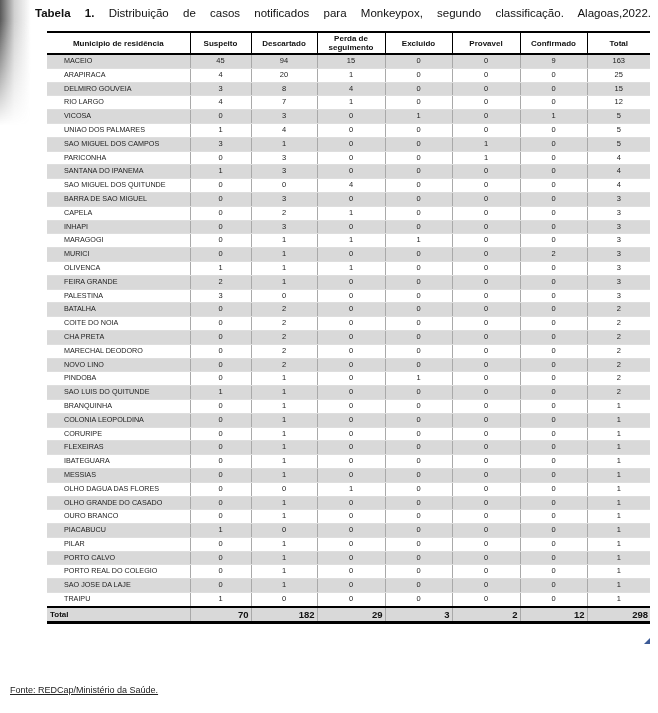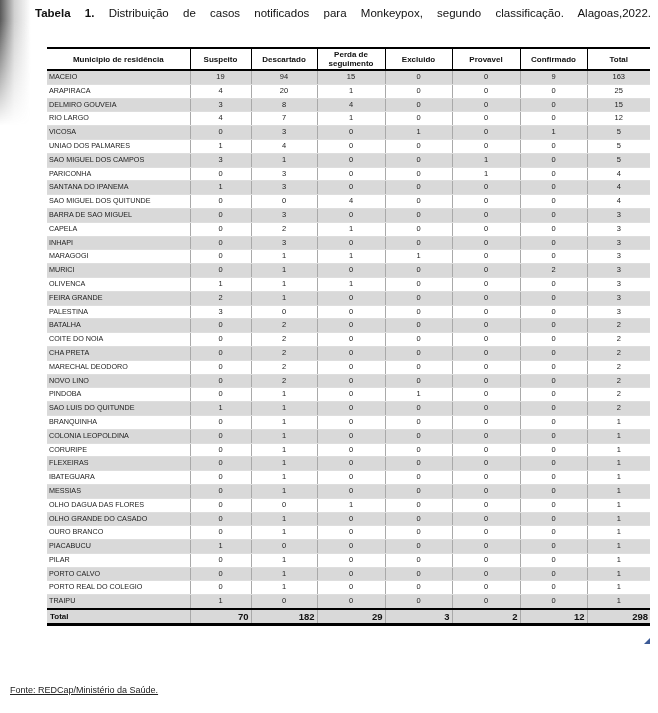--- a/index.html
+++ b/index.html
@@ -24,21 +24,21 @@
     mask-image:linear-gradient(to bottom,#000 15%, transparent 95%);
   }
   .caption{
     position:absolute;top:6px;left:35px;width:616px;
     font-size:11.5px;line-height:14px;
     text-align:justify;text-align-last:justify;
     color:#111;
   }
   .caption .cap-label{font-weight:bold;}
   table.report{
-    position:absolute;left:47px;top:47px;width:603px;
+    position:absolute;left:47px;top:31px;width:603px;
     border-collapse:collapse;table-layout:fixed;
     font-size:7.5px;
   }
   table.report thead th{
     height:22px;
     font-size:8px;font-weight:bold;line-height:9px;
     text-align:center;vertical-align:middle;
     background:#ffffff;
     border-top:2px solid var(--color-table-border);
     border-bottom:2px solid var(--color-table-border);
@@ -50,21 +50,21 @@
   table.report tbody td{
     height:12.8px;line-height:12.8px;
     text-align:center;vertical-align:middle;
     border-left:1px solid var(--color-grid-line);
     border-bottom:1px solid #dedede;
     padding:0 2px;
     white-space:nowrap;overflow:hidden;
     color:#1c1c1c;
   }
   table.report tbody td:first-child{
-    text-align:left;border-left:none;padding-left:2px;font-size:7.2px;
+    text-align:left;border-left:none;padding-left:17px;font-size:7.2px;
   }
   table.report tbody tr:nth-child(odd){background:var(--color-row-stripe);}
   table.report tfoot td{
     height:13px;line-height:13px;
     background:var(--color-row-stripe);
     border-top:2px solid var(--color-table-border);
     border-bottom:3px solid var(--color-table-border);
     border-left:1px solid var(--color-grid-line);
     text-align:right;vertical-align:middle;
     font-weight:bold;font-size:9.5px;
@@ -111,21 +111,21 @@
       <th>Perda de seguimento</th>
       <th>Excluido</th>
       <th>Provavel</th>
       <th>Confirmado</th>
       <th>Total</th>
     </tr>
   </thead>
   <tbody>
       <tr>
         <td>MACEIO</td>
-        <td>19</td>
+        <td>45</td>
         <td>94</td>
         <td>15</td>
         <td>0</td>
         <td>0</td>
         <td>9</td>
         <td>163</td>
       </tr>
       <tr>
         <td>ARAPIRACA</td>
         <td>4</td>
@@ -481,20 +481,30 @@
         <td>0</td>
         <td>1</td>
         <td>0</td>
         <td>0</td>
         <td>0</td>
         <td>0</td>
         <td>1</td>
       </tr>
       <tr>
         <td>PORTO REAL DO COLEGIO</td>
+        <td>0</td>
+        <td>1</td>
+        <td>0</td>
+        <td>0</td>
+        <td>0</td>
+        <td>0</td>
+        <td>1</td>
+      </tr>
+      <tr>
+        <td>SAO JOSE DA LAJE</td>
         <td>0</td>
         <td>1</td>
         <td>0</td>
         <td>0</td>
         <td>0</td>
         <td>0</td>
         <td>1</td>
       </tr>
       <tr>
         <td>TRAIPU</td>

